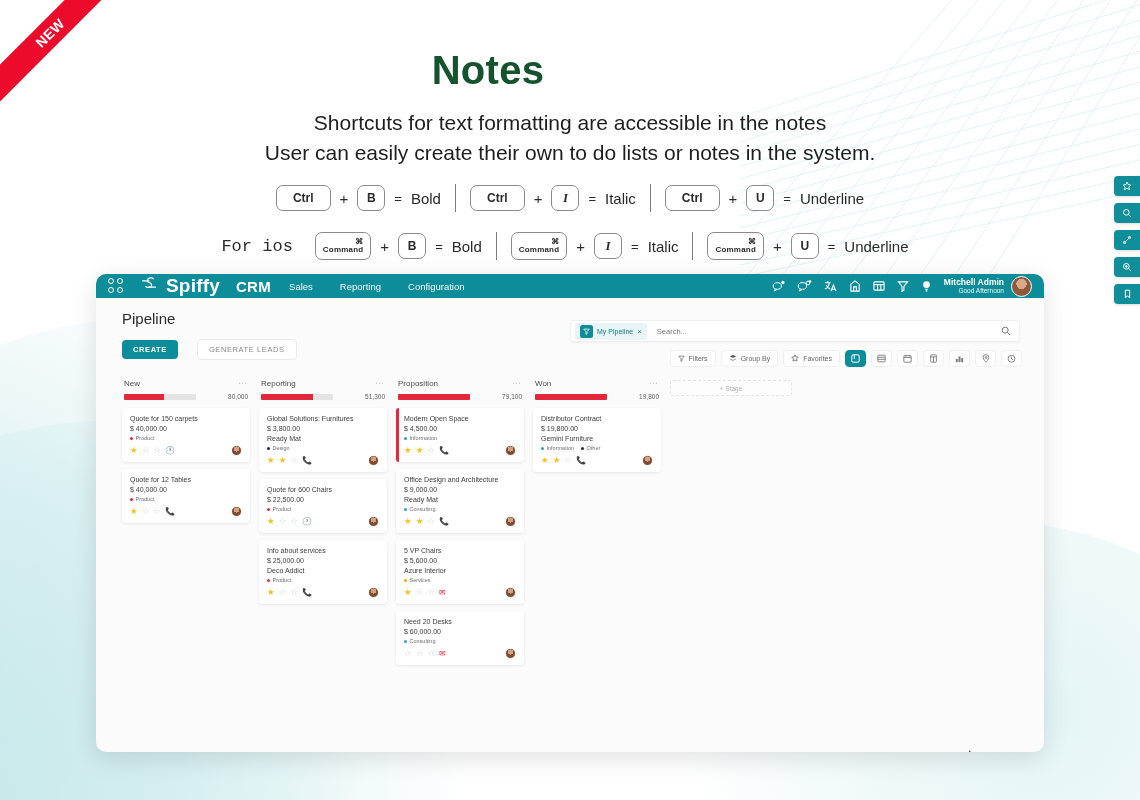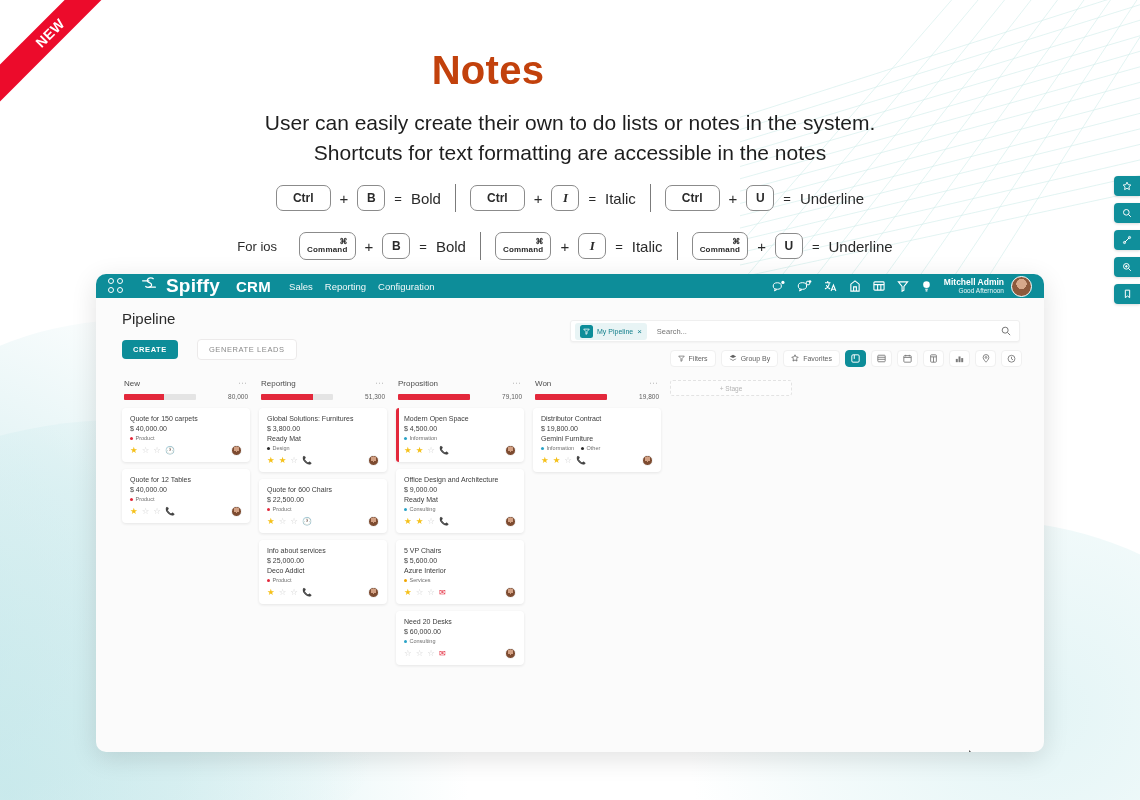--- a/index.html
+++ b/index.html
@@ -45,36 +45,36 @@
     width: 180px; padding: 5px 0;
     background: #ec0b2b;
     transform: rotate(-45deg);
     text-align: center;
     color: #fff; font-size: 14px; font-weight: bold; letter-spacing: .5px;
   }
 
   
   .title {
     position:absolute; top: 48px; left: 0; width: 976px; text-align:center;
-    font-size: 40px; font-weight: bold; color: #c2410c; letter-spacing: .3px;
+    font-size: 40px; font-weight: bold; color: #14532d; letter-spacing: .3px;
   }
   .subtitle {
     position:absolute; top: 108px; left: 0; width: 1140px; text-align:center;
     font-size: 21px; line-height: 30px; color: #1e1e1e; font-weight: 400;
   }
 
   
   .shortcut-row {
     position:absolute; left:0; width: 1140px;
     display:flex; align-items:center; justify-content:center; gap: 0px;
   }
   #row-win { top: 184px; }
   #row-ios { top: 232px; }
 
-  .ios-label { font-size: 13px; color:#2b2b2b; margin-right: 12px; }
+  .ios-label { font-size: 17px; color:#2b2b2b; margin-right: 12px; font-family: Liberation Mono, monospace; }
 
   .combo { display:flex; align-items:center; gap: 9px; padding: 0 10px; }
   .divider { width: 1px; height: 28px; background: #7b7b7b; margin: 0 4px; }
 
   .key {
     border: 1.4px solid #8b8b8b; border-radius: 7px;
     background: #fff; color: #2a2a2a;
     display:flex; align-items:center; justify-content:center;
     font-size: 12px; font-weight: bold;
   }
@@ -102,21 +102,21 @@
   .topbar {
     height: 24px; background: #0d8d99; display:flex; align-items:center; padding: 0 12px;
     color:#fff;
   }
   .grid-icon { width: 16px; height: 16px; margin-right: 14px; display:grid;
     grid-template-columns: 1fr 1fr; gap: 2.5px; }
   .grid-icon i { display:block; width: 6px; height: 6px; border-radius: 50%; border:1.3px solid #fff; }
   .brand { display:flex; align-items:center; gap: 6px; margin-right: 16px; }
   .brand-name { font-size: 19px; font-weight: bold; letter-spacing: .2px; }
   .app-name { font-size: 15px; font-weight: bold; margin-right: 18px; letter-spacing:.3px; }
-  .menu { display:flex; gap: 12px; font-size: 9.5px; }
+  .menu { display:flex; gap: 27px; font-size: 9.5px; }
   .menu span { opacity: .95; cursor: pointer; }
   .topbar-right { margin-left:auto; display:flex; align-items:center; gap: 12px; }
   .ticons { display:flex; align-items:center; gap: 12px; }
   .ticons svg { display:block; }
   .user { display:flex; align-items:center; gap: 7px; }
   .user-txt { text-align:right; line-height: 1.25; }
   .user-name { font-size: 8.5px; font-weight: bold; }
   .user-sub { font-size: 6.5px; opacity:.92; }
   .avatar {
     width: 21px; height: 21px; border-radius: 50%; border: 1.5px solid #fff;
@@ -257,22 +257,22 @@
   <div class="wave-b"></div>
   <div class="wave-a"></div>
   <div class="wave-c"></div>
 
   <div class="ribbon">
     <div class="band">NEW</div>
   </div>
 
   <div class="title">Notes</div>
   <div class="subtitle">
+    <div>Shortcuts for text formatting are accessible in the notes</div>
     <div>User can easily create their own to do lists or notes in the system.</div>
-    <div>Shortcuts for text formatting are accessible in the notes</div>
   </div>
 
   <div class="shortcut-row" id="row-win">
     <div class="combo">
       <span class="key mod">Ctrl</span>
       <span class="plus">+</span>
       <span class="key letter">B</span>
       <span class="eqs">=</span>
       <span class="res">Bold</span>
     </div>

